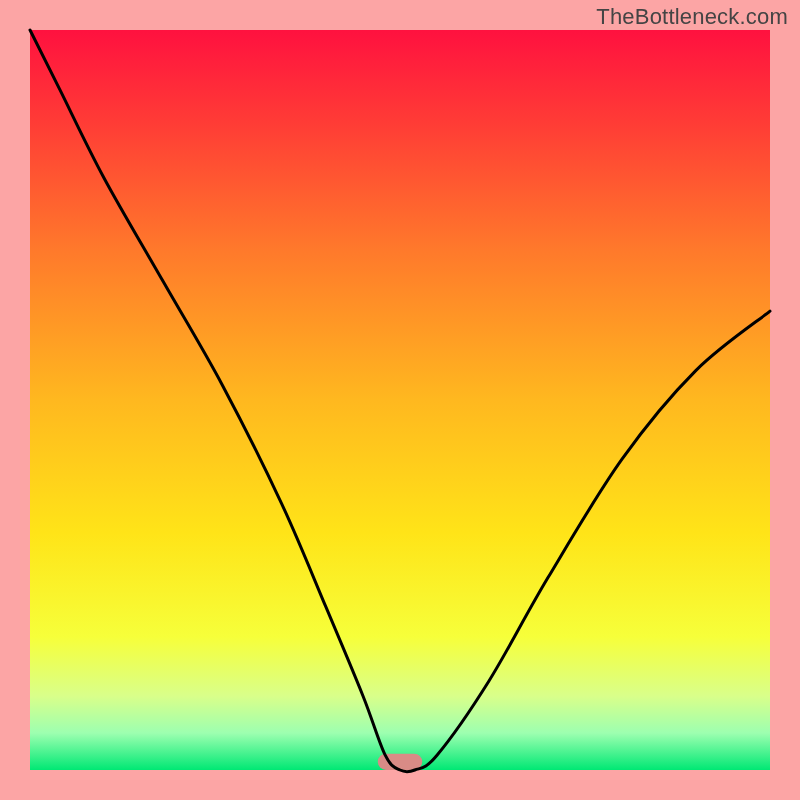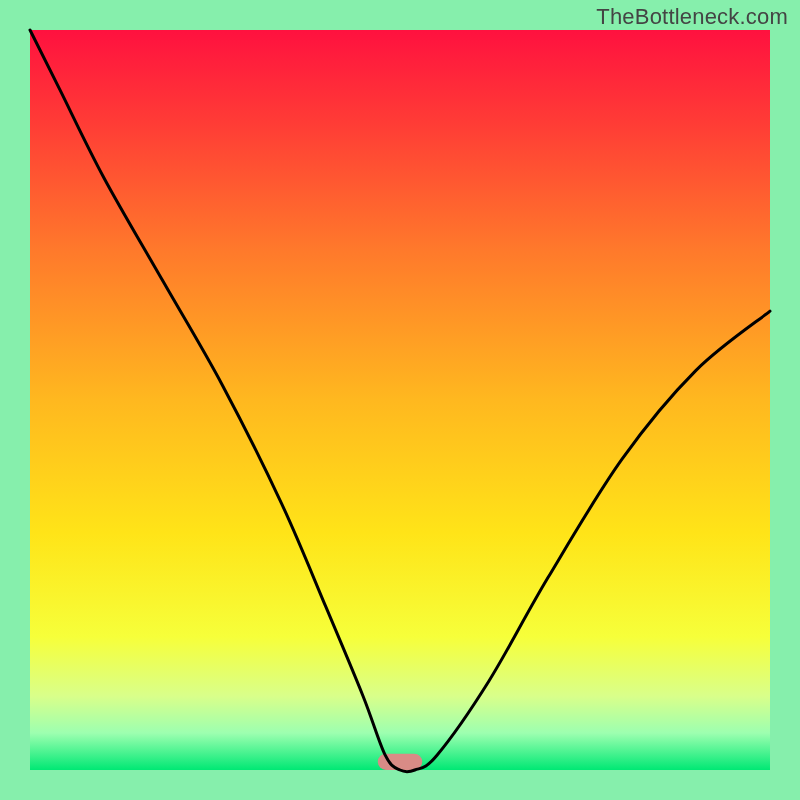--- a/index.html
+++ b/index.html
@@ -8,21 +8,21 @@
     width: 800px;
     height: 800px;
     overflow: hidden;
     background: #000;
     font-family: Arial, Helvetica, sans-serif;
   }
   .frame {
     position: relative;
     width: 800px;
     height: 800px;
-    background: #86efac;
+    background: #fca5a5;
   }
   .watermark {
     position: absolute;
     top: 4px;
     right: 12px;
     color: #444;
     font-size: 22px;
     font-weight: 500;
     letter-spacing: 0.2px;
     z-index: 5;

